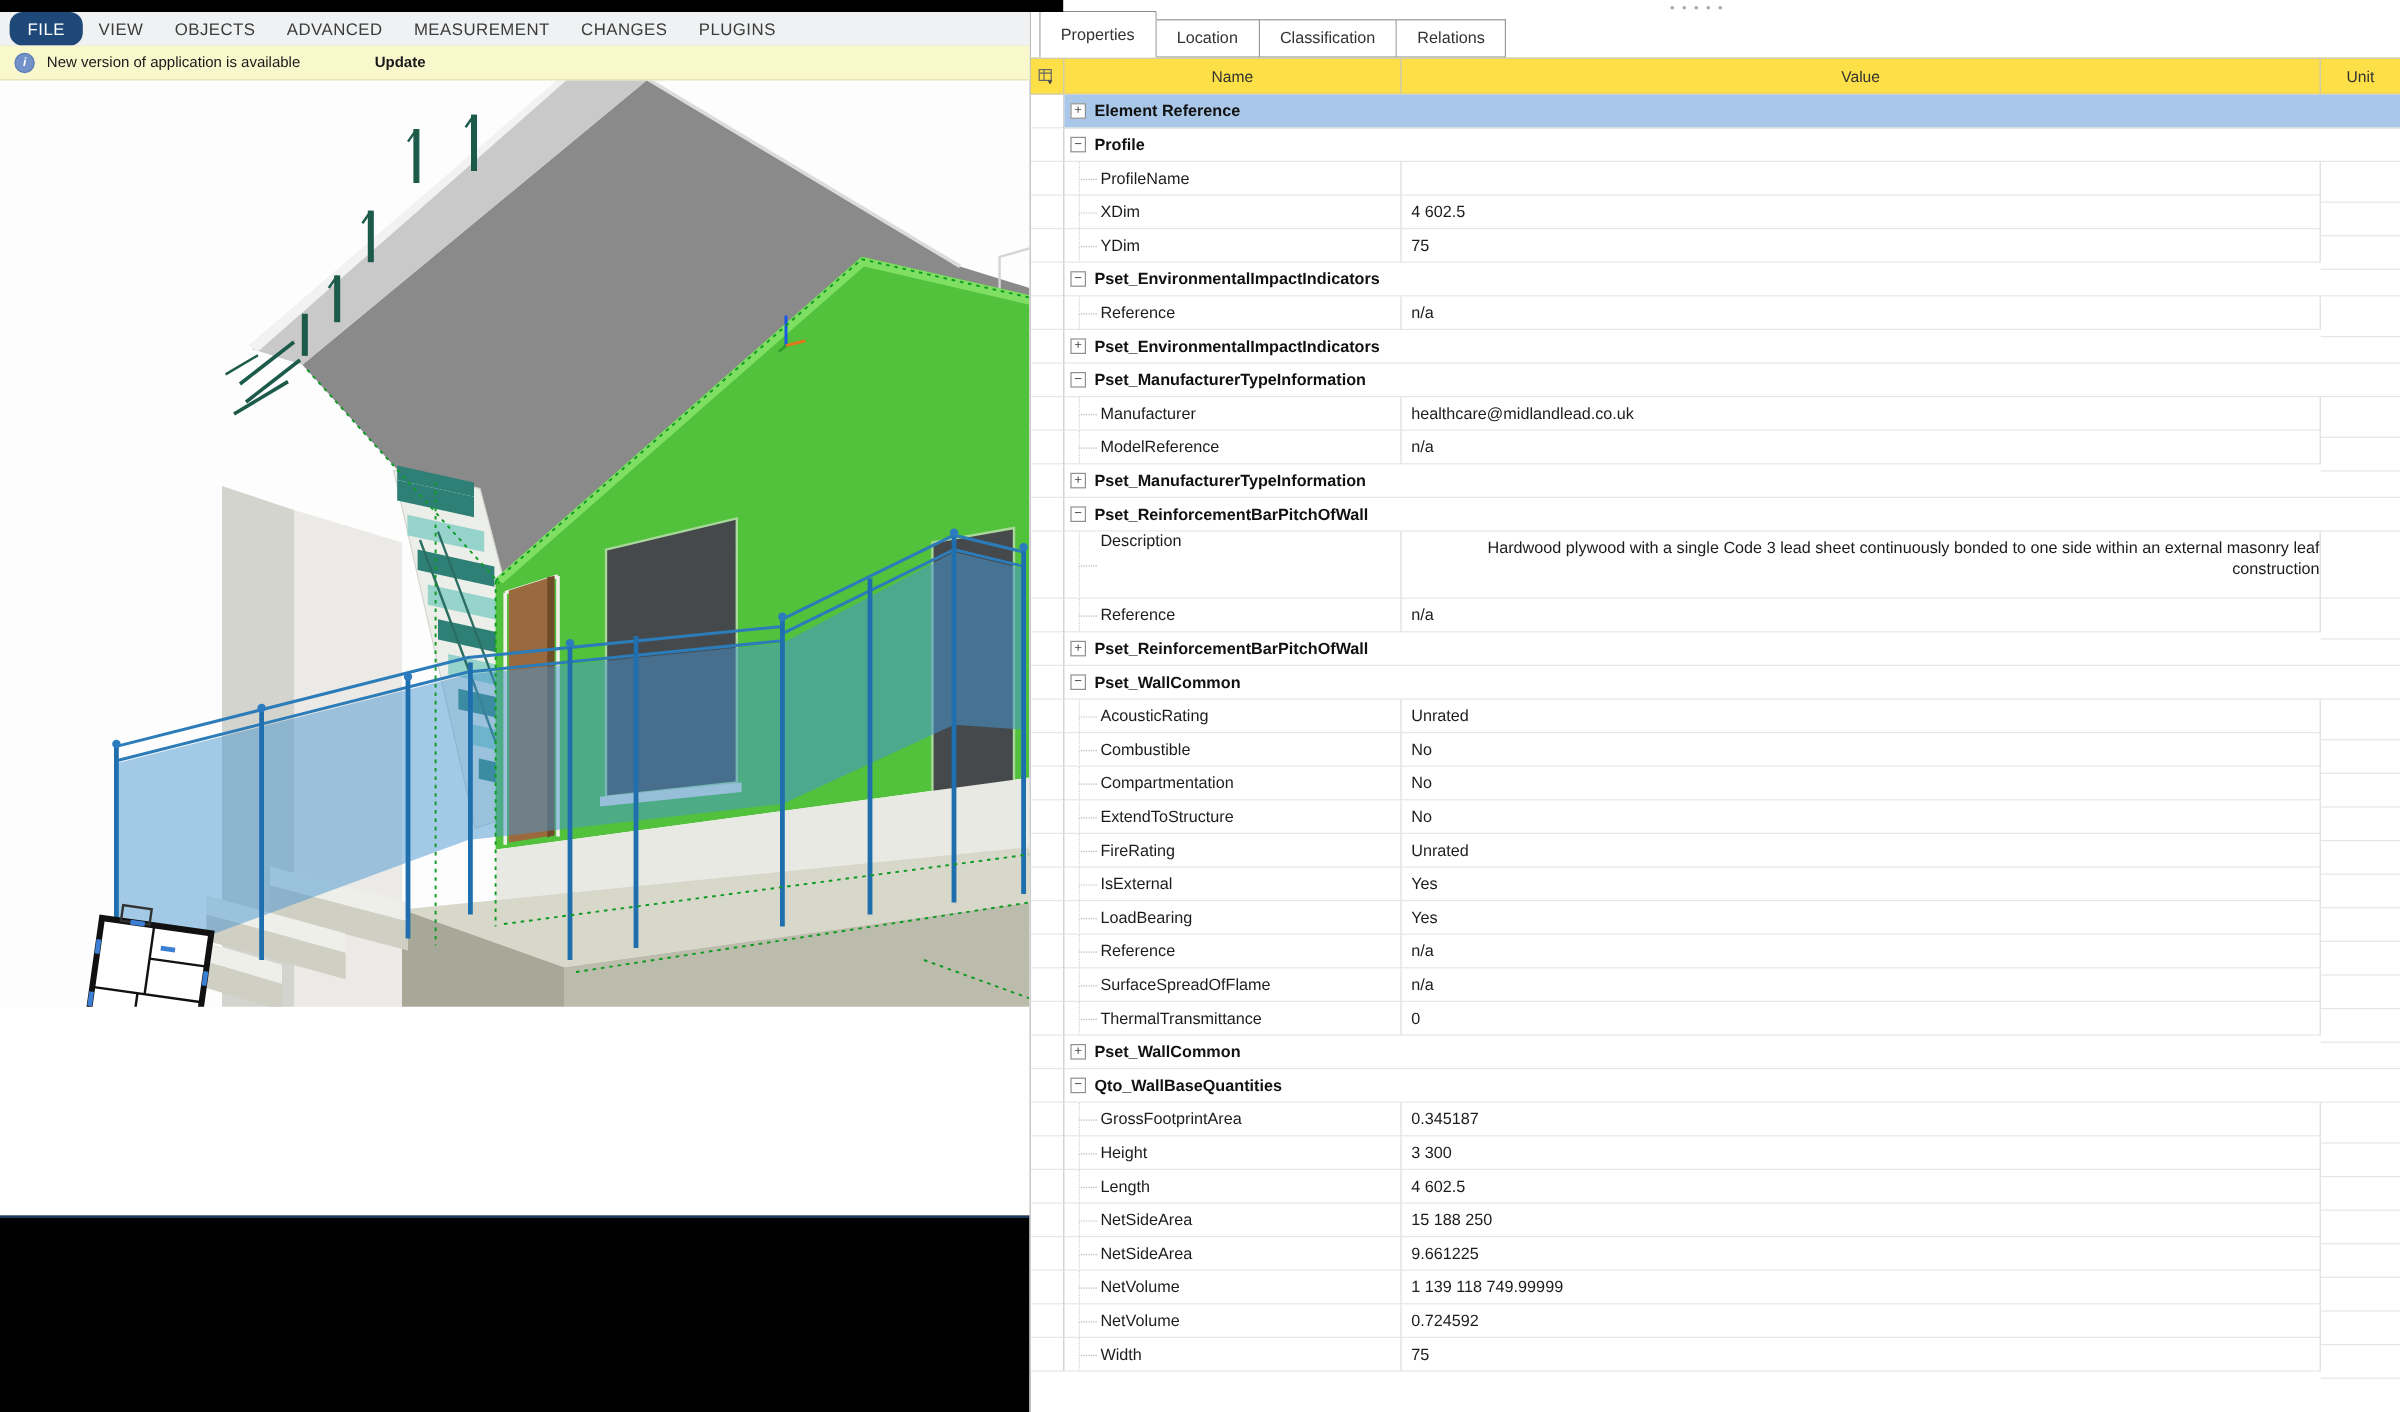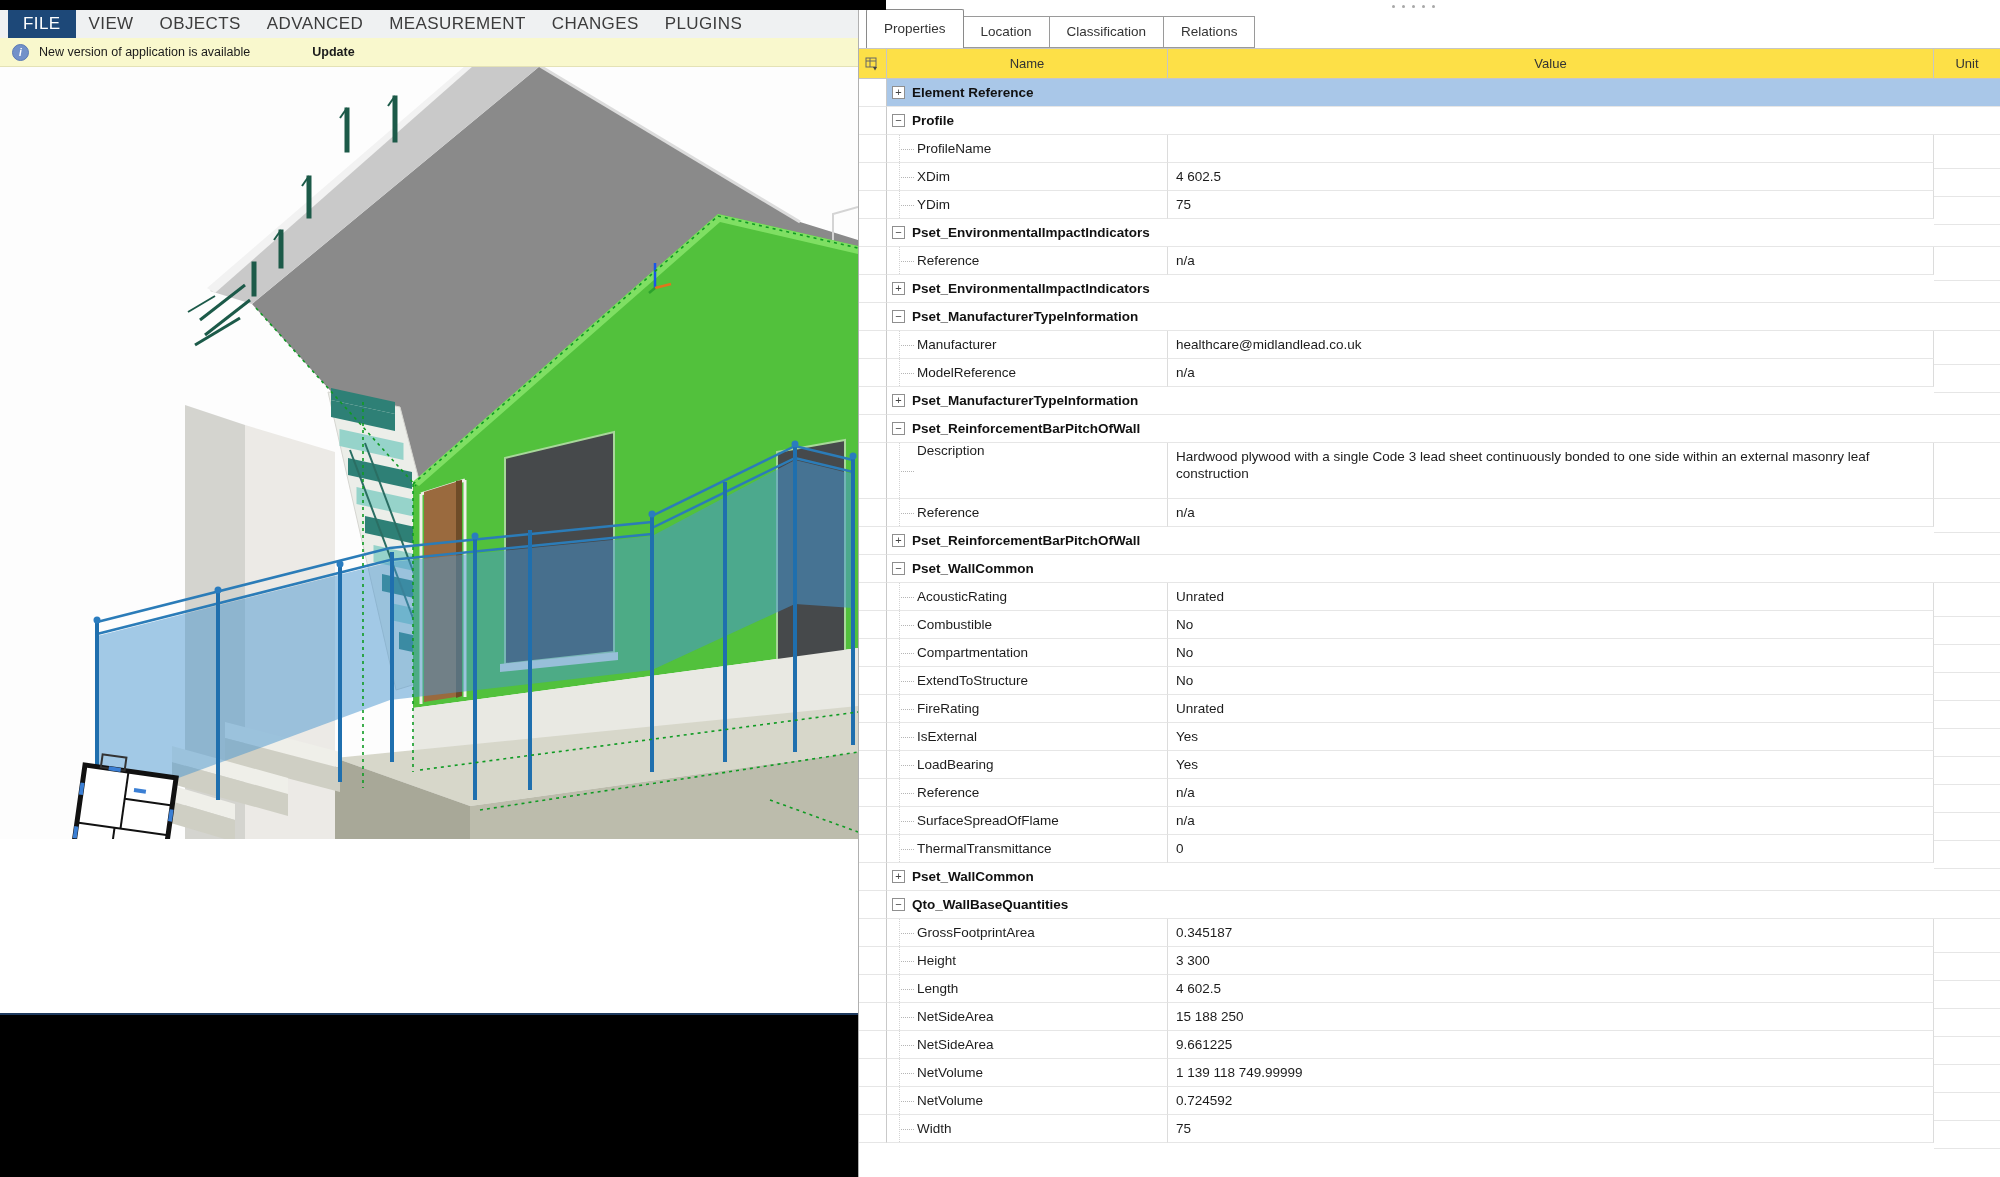--- a/index.html
+++ b/index.html
@@ -4,22 +4,22 @@
 <style>
   html,body{margin:0;padding:0;background:#fff;}
   .app{position:relative;width:2000px;height:1177px;overflow:hidden;
        font-family:"Liberation Sans",sans-serif;background:#fff;}
 
   
   .left{position:absolute;left:0;top:0;width:858px;height:1177px;background:#fff;}
   .top-black{position:absolute;left:0;top:0;width:886px;height:10px;background:#000;z-index:5;}
   .menubar{position:absolute;left:0;top:10px;width:858px;height:28px;background:#eff1f2;
            border-bottom:1px solid #d8d8d8;display:flex;align-items:stretch;z-index:4;}
-  .menu-item{display:flex;align-items:center;padding:0 13px;font-size:17px;letter-spacing:.4px;
-             color:#3c3c3c;cursor:default;}
+  .menu-item{display:flex;align-items:center;padding:0 13px;font-size:14px;letter-spacing:.4px;
+             color:#3c3c3c;cursor:default;border-radius:11px;}
   .menu-item.active{background:var(--accent-navy,#1d4878);color:#fff;margin-left:8px;padding:0 15px;}
   .notif{position:absolute;left:0;top:38px;width:858px;height:28px;background:var(--notification-yellow,#f9f8cd);
          border-bottom:1px solid #e4e2b6;display:flex;align-items:center;z-index:4;}
   .info-icon{width:15px;height:15px;border-radius:50%;background:#7291c9;border:1px solid #5a7ab5;
              color:#fff;font-size:10px;font-weight:bold;font-style:italic;display:flex;align-items:center;
              justify-content:center;margin-left:12px;flex:0 0 auto;}
   .notif-text{font-size:12.5px;color:#1a1a1a;margin-left:10px;}
   .notif-update{font-size:12.5px;color:#1a1a1a;font-weight:600;margin-left:62px;cursor:pointer;}
   .viewport{position:absolute;left:0;top:66px;width:858px;height:773px;background:#fdfdfd;overflow:hidden;}
   .gl-label{position:absolute;left:10px;top:918px;font-size:15px;color:var(--level-label-green,#2e7d3a);}
@@ -41,21 +41,21 @@
   .grid-header{display:flex;height:31px;background:#fde047;border-top:1px solid #c6c6c6;
                border-bottom:1px solid #c6c6c6;box-sizing:border-box;}
   .grid-header .cell{display:flex;align-items:center;justify-content:center;font-size:13px;color:#333;
                      border-right:1px solid #c6c6c6;box-sizing:border-box;}
   .c-sel{width:28px;flex:0 0 auto;}
   .c-name{width:281px;flex:0 0 auto;}
   .c-value{width:766px;flex:0 0 auto;}
   .c-unit{flex:1 1 auto;border-right:none !important;}
   .grid-body{}
   .grid-row{display:flex;height:28px;box-sizing:border-box;background:#fff;}
-  .grid-row.tall{height:56px;}
+  .grid-row.tall{height:56px;text-align:right;}
   .grid-row .cell{border-right:1px solid #dcdcdc;border-bottom:1px solid #e6e6e6;box-sizing:border-box;
                   font-size:13.5px;color:#1c1c1c;display:flex;align-items:center;overflow:hidden;
                   white-space:nowrap;}
   .grid-row.tall .cell{align-items:flex-start;white-space:normal;}
   .grid-row .c-sel{border-right:1px solid #c9c9c9;}
   .grid-row .c-name{position:relative;padding-left:30px;}
   .grid-row .c-name .guide{position:absolute;left:12px;top:50%;width:15px;border-top:1px dotted #b5b5b5;}
   .grid-row .c-name .vguide{position:absolute;left:12px;top:0;bottom:0;border-left:1px dotted #d2d2d2;}
   .grid-row .c-value{padding-left:8px;}
   .grid-row.tall .c-value{line-height:17px;padding-top:5px;white-space:normal;}

